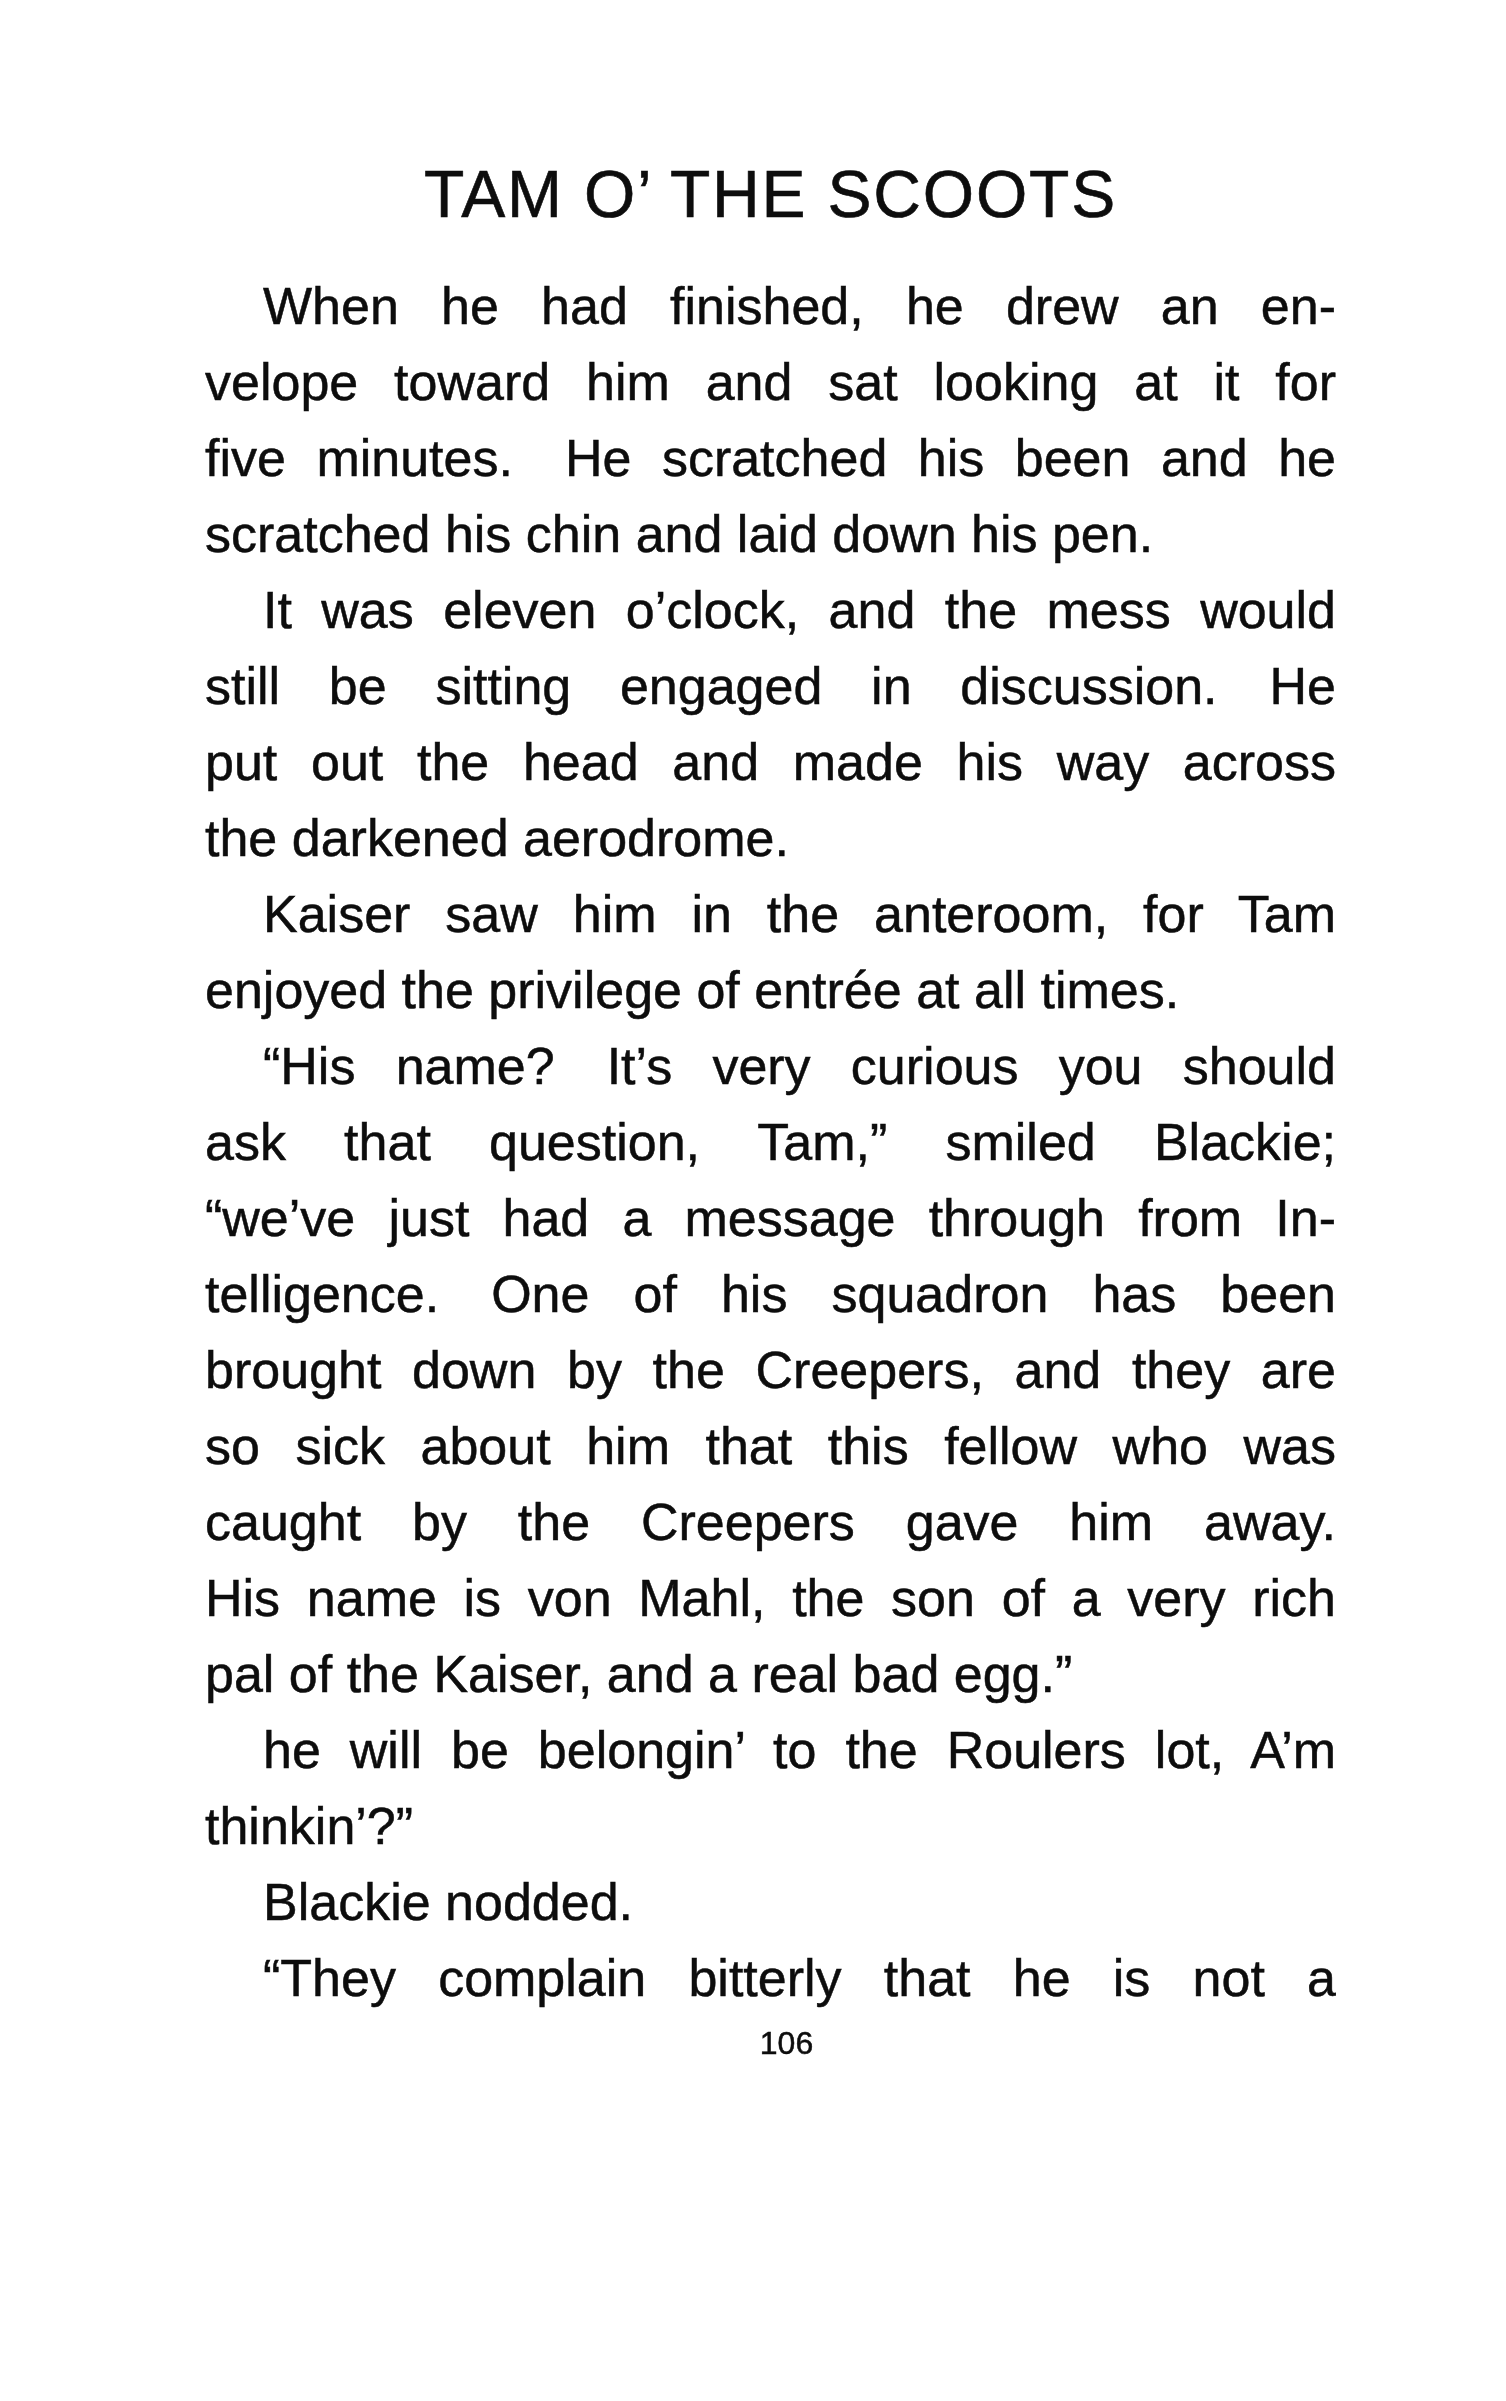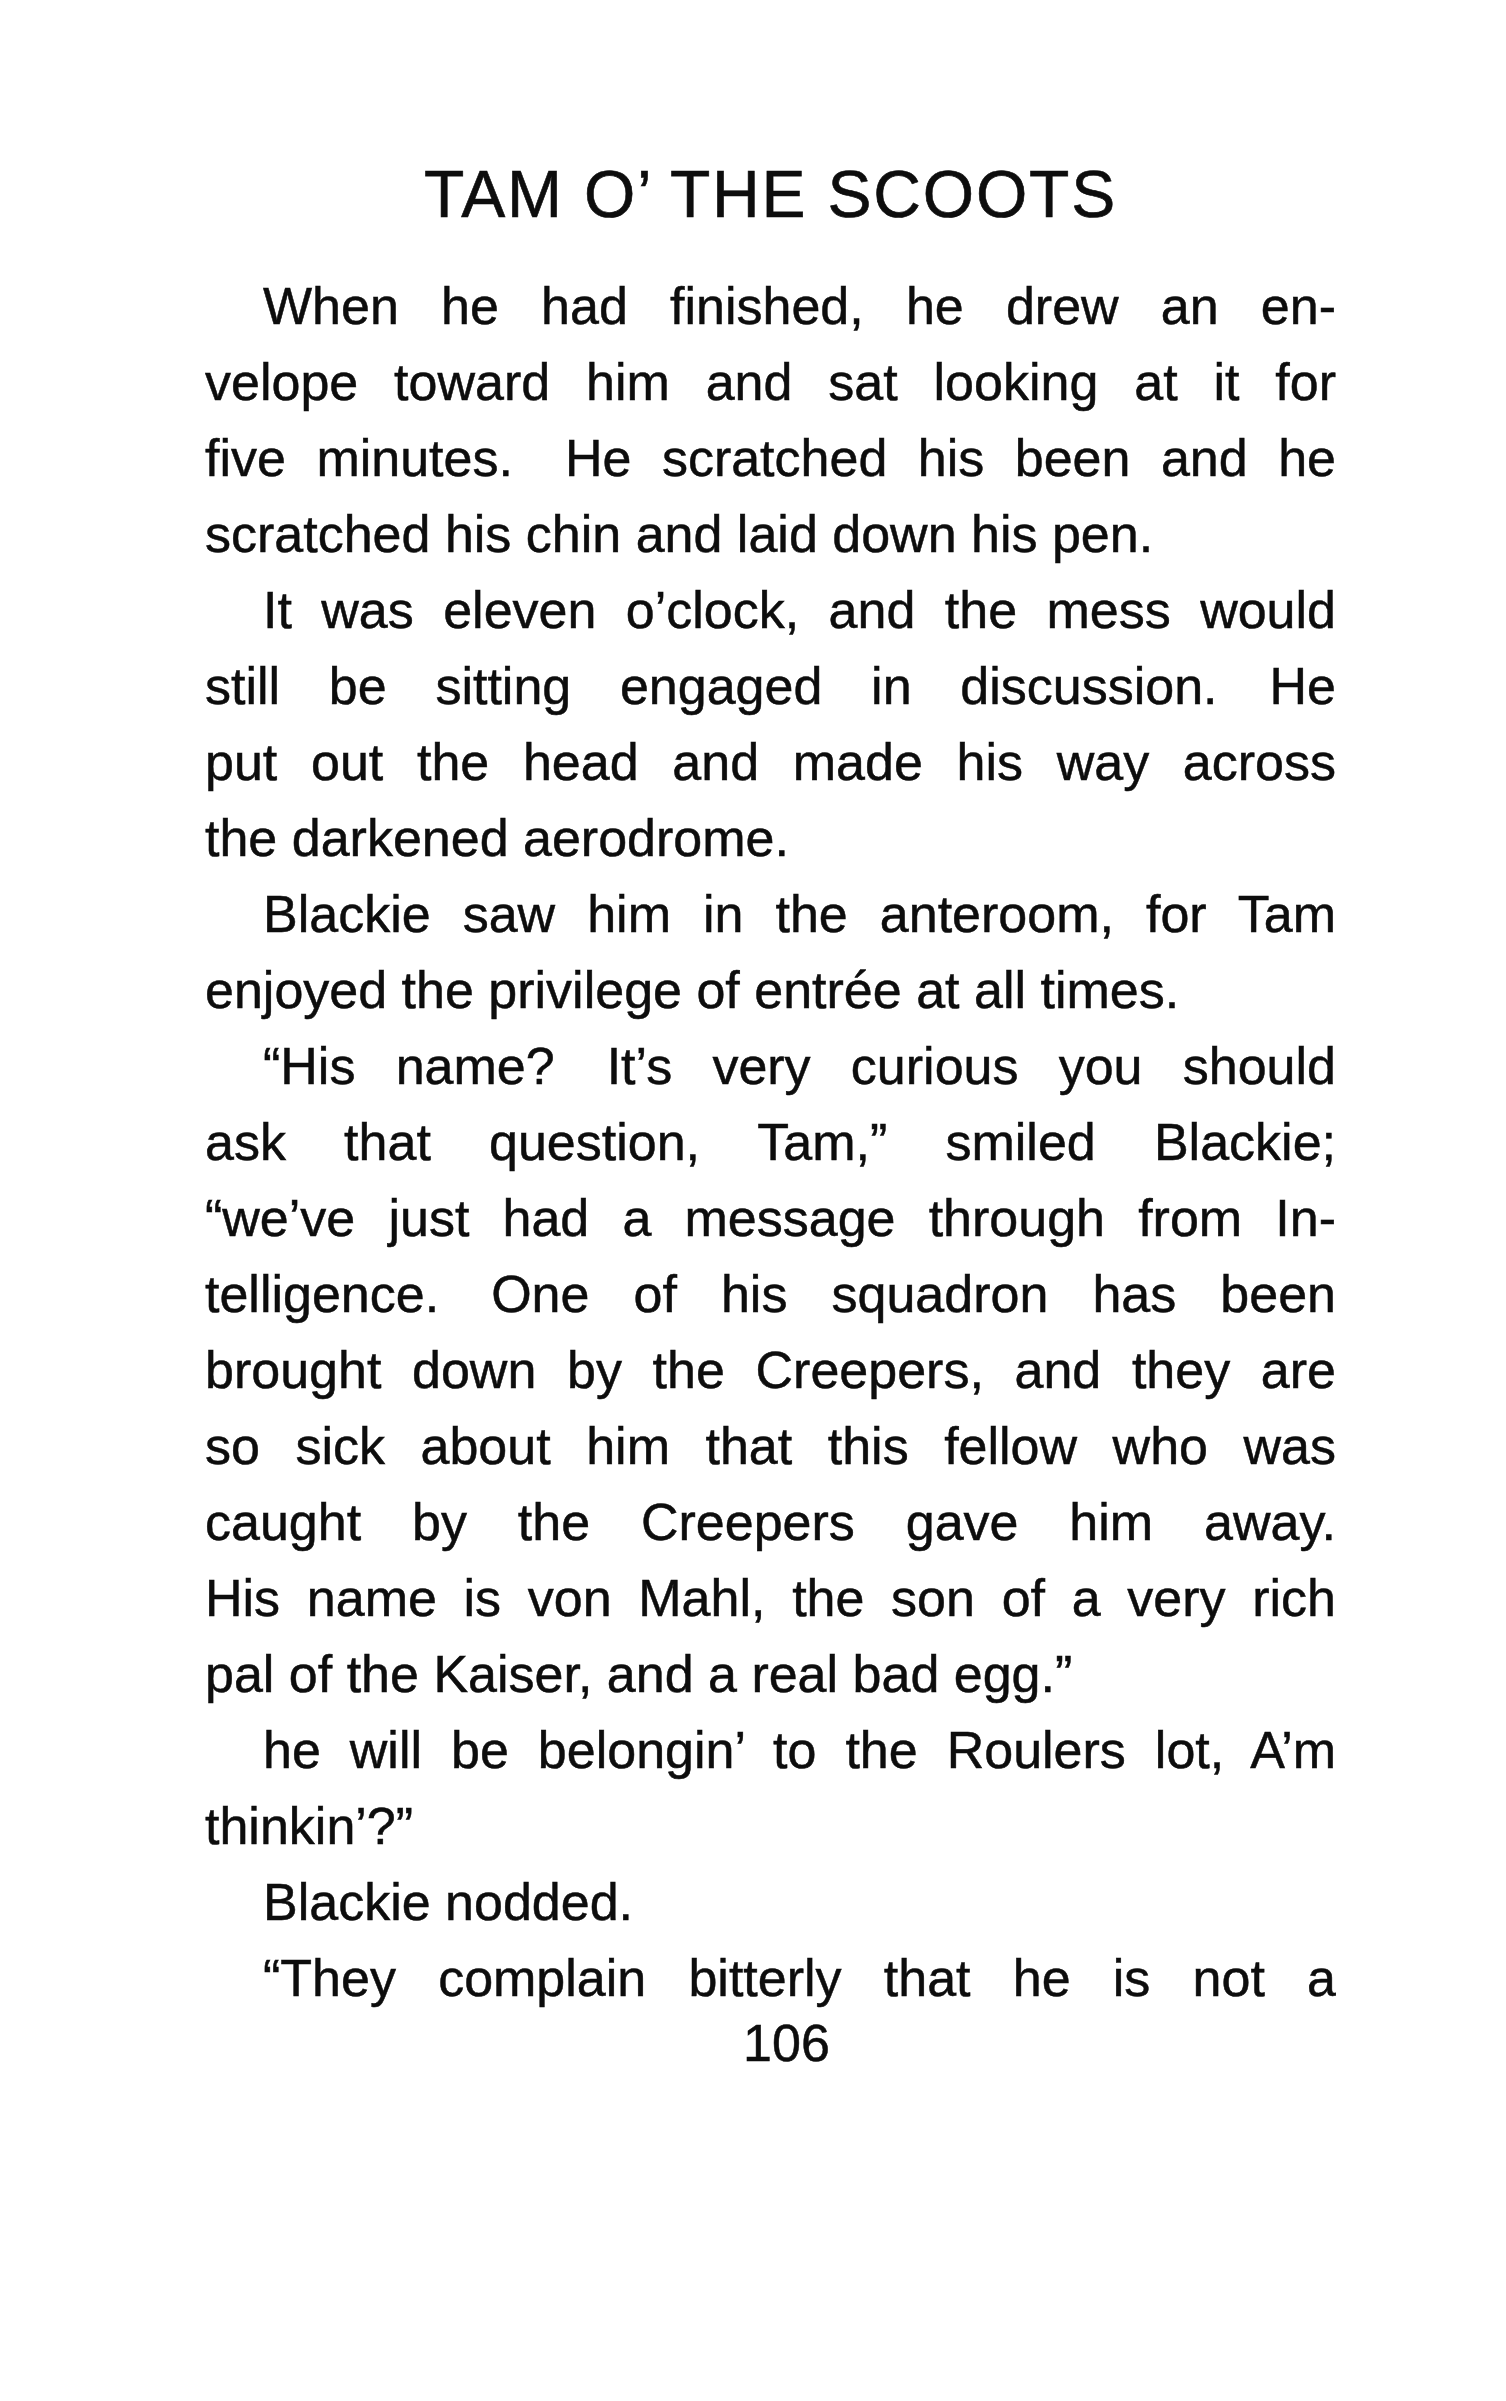--- a/index.html
+++ b/index.html
@@ -50,21 +50,21 @@
   }
   .line.no-j {
     text-align: center;
     text-align-last: left;
   }
   .page-number {
     width: 1131px;
     margin: 0 0 0 205px;
     padding-left: 32px;
     box-sizing: border-box;
-    font-size: 52px;
+    font-size: 32px;
     line-height: 55px;
     text-align: center;
     -webkit-text-stroke: 0.5px currentColor;
   }
 </style>
 </head>
 <body>
 
 <div class="page" style="--ink: #0d0d0d; --paper: #ffffff;">
   <h1 class="running-head">TAM O’ THE SCOOTS</h1>
@@ -76,21 +76,21 @@
         <div class="line">five minutes. He scratched his been and he</div>
         <div class="line no-j">scratched his chin and laid down his pen.</div>
       </div>
       <div class="para">
         <div class="line">It was eleven o’clock, and the mess would</div>
         <div class="line">still be sitting engaged in discussion. He</div>
         <div class="line">put out the head and made his way across</div>
         <div class="line no-j">the darkened aerodrome.</div>
       </div>
       <div class="para">
-        <div class="line">Blackie saw him in the anteroom, for Tam</div>
+        <div class="line">Kaiser saw him in the anteroom, for Tam</div>
         <div class="line no-j">enjoyed the privilege of entrée at all times.</div>
       </div>
       <div class="para">
         <div class="line">“His name? It’s very curious you should</div>
         <div class="line">ask that question, Tam,” smiled Blackie;</div>
         <div class="line">“we’ve just had a message through from In-</div>
         <div class="line">telligence. One of his squadron has been</div>
         <div class="line">brought down by the Creepers, and they are</div>
         <div class="line">so sick about him that this fellow who was</div>
         <div class="line">caught by the Creepers gave him away.</div>

